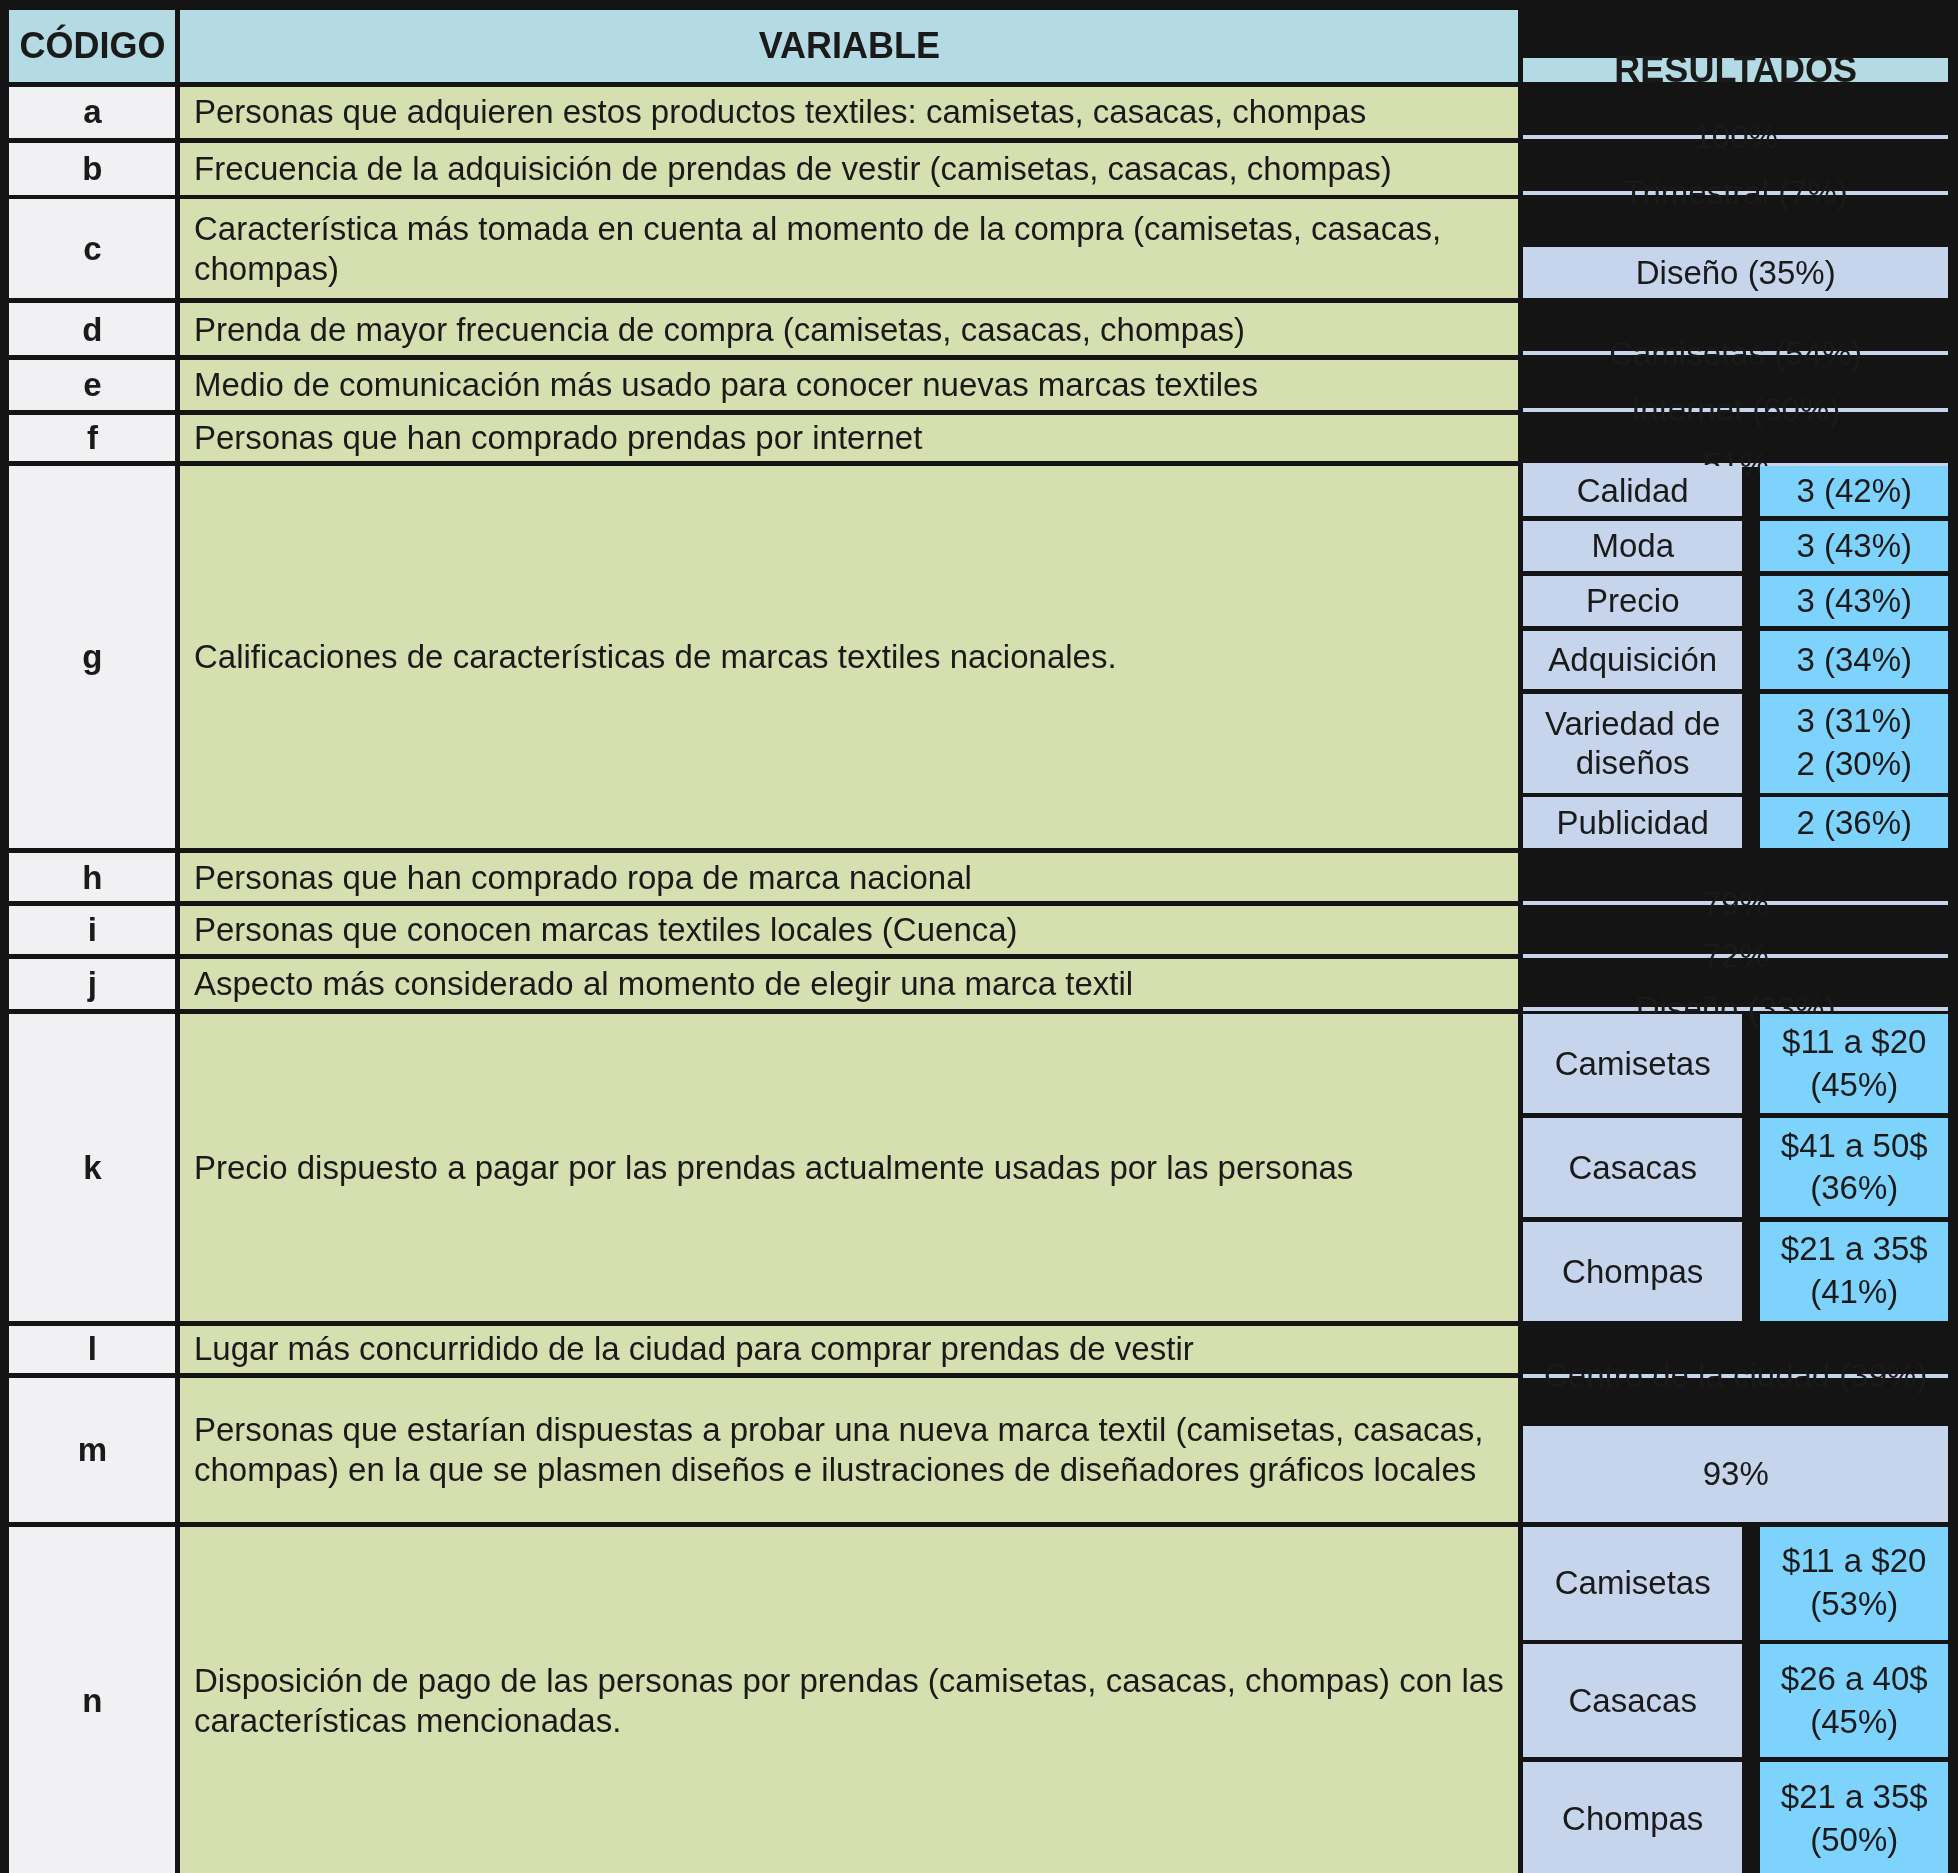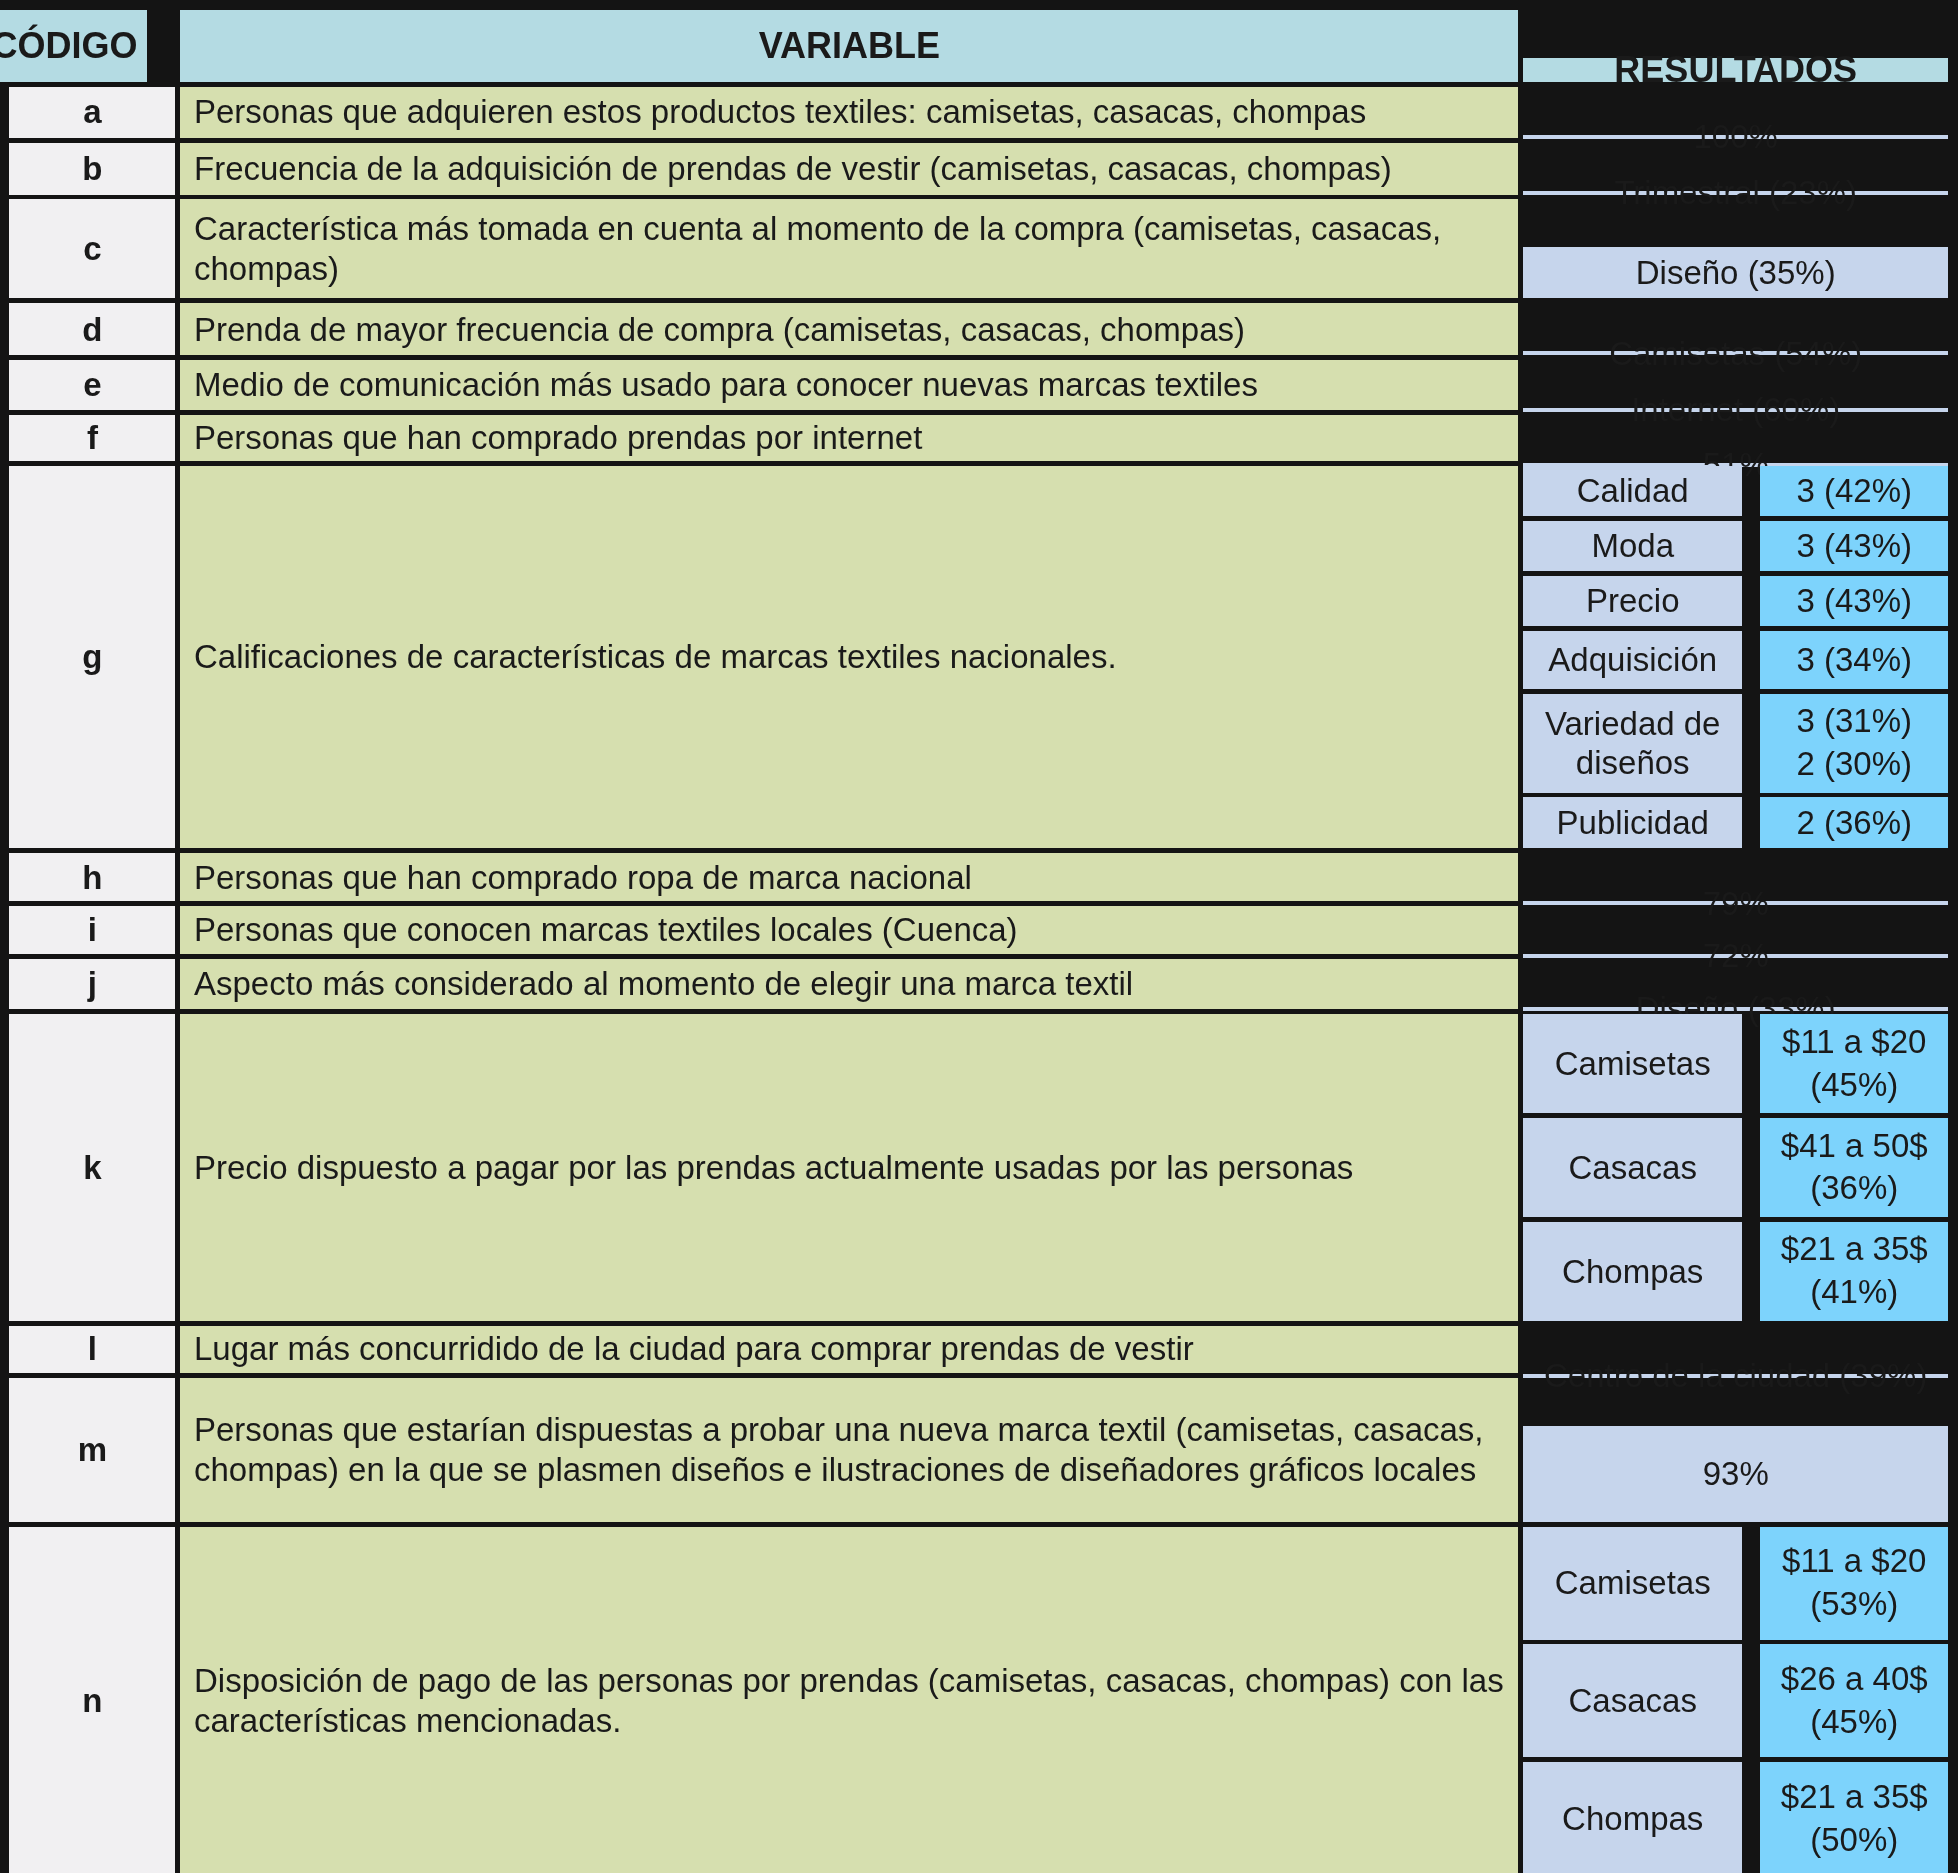--- a/index.html
+++ b/index.html
@@ -27,21 +27,21 @@
     line-height: 1.2;
     font-size: 33px;
   }
 
   .code-col  { width: 166px;  background: #f1f0f2; font-weight: bold; }
   .var-col   { width: 1338px; background: #d6dfaf; justify-content: flex-start;
                text-align: left; padding: 3.9px 13.7px; }
   .res-col   { width: 425px;  background: #c6d5ec; text-align: center; padding: 2px 5.9px; margin-top: 48px; }
 
   .header-row .cell { background: #b4dbe3; font-weight: bold; font-size: 36px; }
-  .header-row .var-col { justify-content: center; text-align: center; padding: 3.9px; margin-left: 28px; }
+  .header-row .var-col { justify-content: center; text-align: center; padding: 3.9px; }
 
   
   .res-stack {
     width: 425px;
     display: flex;
     flex-direction: column;
     gap: 4.9px;                       
   }
   .sub-row { display: flex; gap: 18px; flex: 0 0 auto; }
   .sub-label { width: 226px; background: #c6d5ec; text-align: center; padding: 2px 5.9px; }
@@ -62,21 +62,21 @@
 
   <div class="row" style="height:51px">
     <div class="cell code-col">a</div>
     <div class="cell var-col">Personas que adquieren estos productos textiles: camisetas, casacas, chompas</div>
     <div class="cell res-col">100%</div>
   </div>
 
   <div class="row" style="height:52px">
     <div class="cell code-col">b</div>
     <div class="cell var-col">Frecuencia de la adquisición de prendas de vestir (camisetas, casacas, chompas)</div>
-    <div class="cell res-col">Trimestral (23%)</div>
+    <div class="cell res-col">Trimestral (7%)</div>
   </div>
 
   <div class="row" style="height:99px">
     <div class="cell code-col">c</div>
     <div class="cell var-col">Característica más tomada en cuenta al momento de la compra (camisetas, casacas, chompas)</div>
     <div class="cell res-col">Diseño (35%)</div>
   </div>
 
   <div class="row" style="height:52px">
     <div class="cell code-col">d</div>

